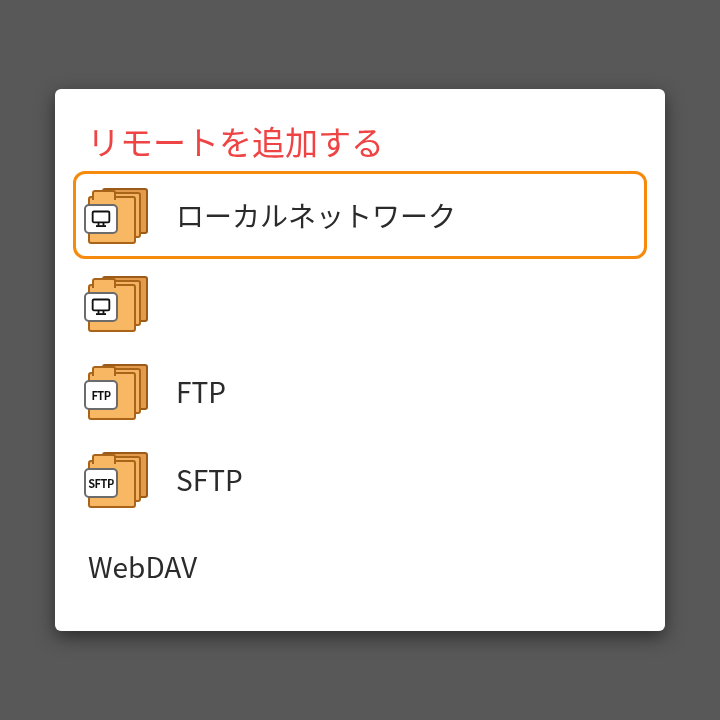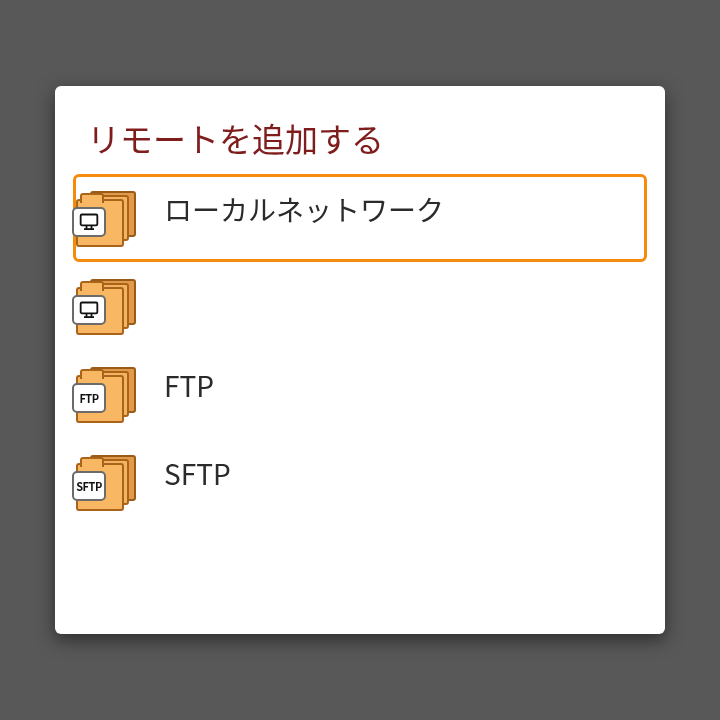--- a/index.html
+++ b/index.html
@@ -19,33 +19,34 @@
     .dialog {
       width: 610px;
       background: #fff;
       border-radius: 6px;
       box-shadow: 0 6px 18px rgba(0,0,0,0.5);
       padding: 18px 18px 22px 18px;
     }
     .dialog-title {
       font-size: 33px;
       font-weight: 400;
-      color: #7f1d1d;
-      padding: 10px 14px 12px 14px;
+      color: #ef4444;
+      padding: 10px 14px 6px 14px;
     }
     .option-list {
       display: flex;
       flex-direction: column;
     }
     .option {
       display: flex;
+      align-items: center;
       gap: 28px;
-      padding: 12px 0;
+      padding: 12px 12px;
       border: 3px solid transparent;
-      border-radius: 6px;
+      border-radius: 12px;
       cursor: pointer;
       min-height: 86px;
     }
     .option.selected {
       border-color: #f68a0c;
     }
     .option-label {
       font-size: 28px;
       color: #2b2b2b;
     }
@@ -180,16 +181,17 @@
         <div class="folder mid"></div>
         <div class="folder front"></div>
         <div class="badge">
           <span class="badge-text">SFTP</span>
         </div>
       </div>
       <div class="option-label">SFTP</div>
     </div>
 
     <div class="option">
+      <div class="option-label">WebDAV</div>
     </div>
 
   </div>
 </div>
 
 </body></html>

